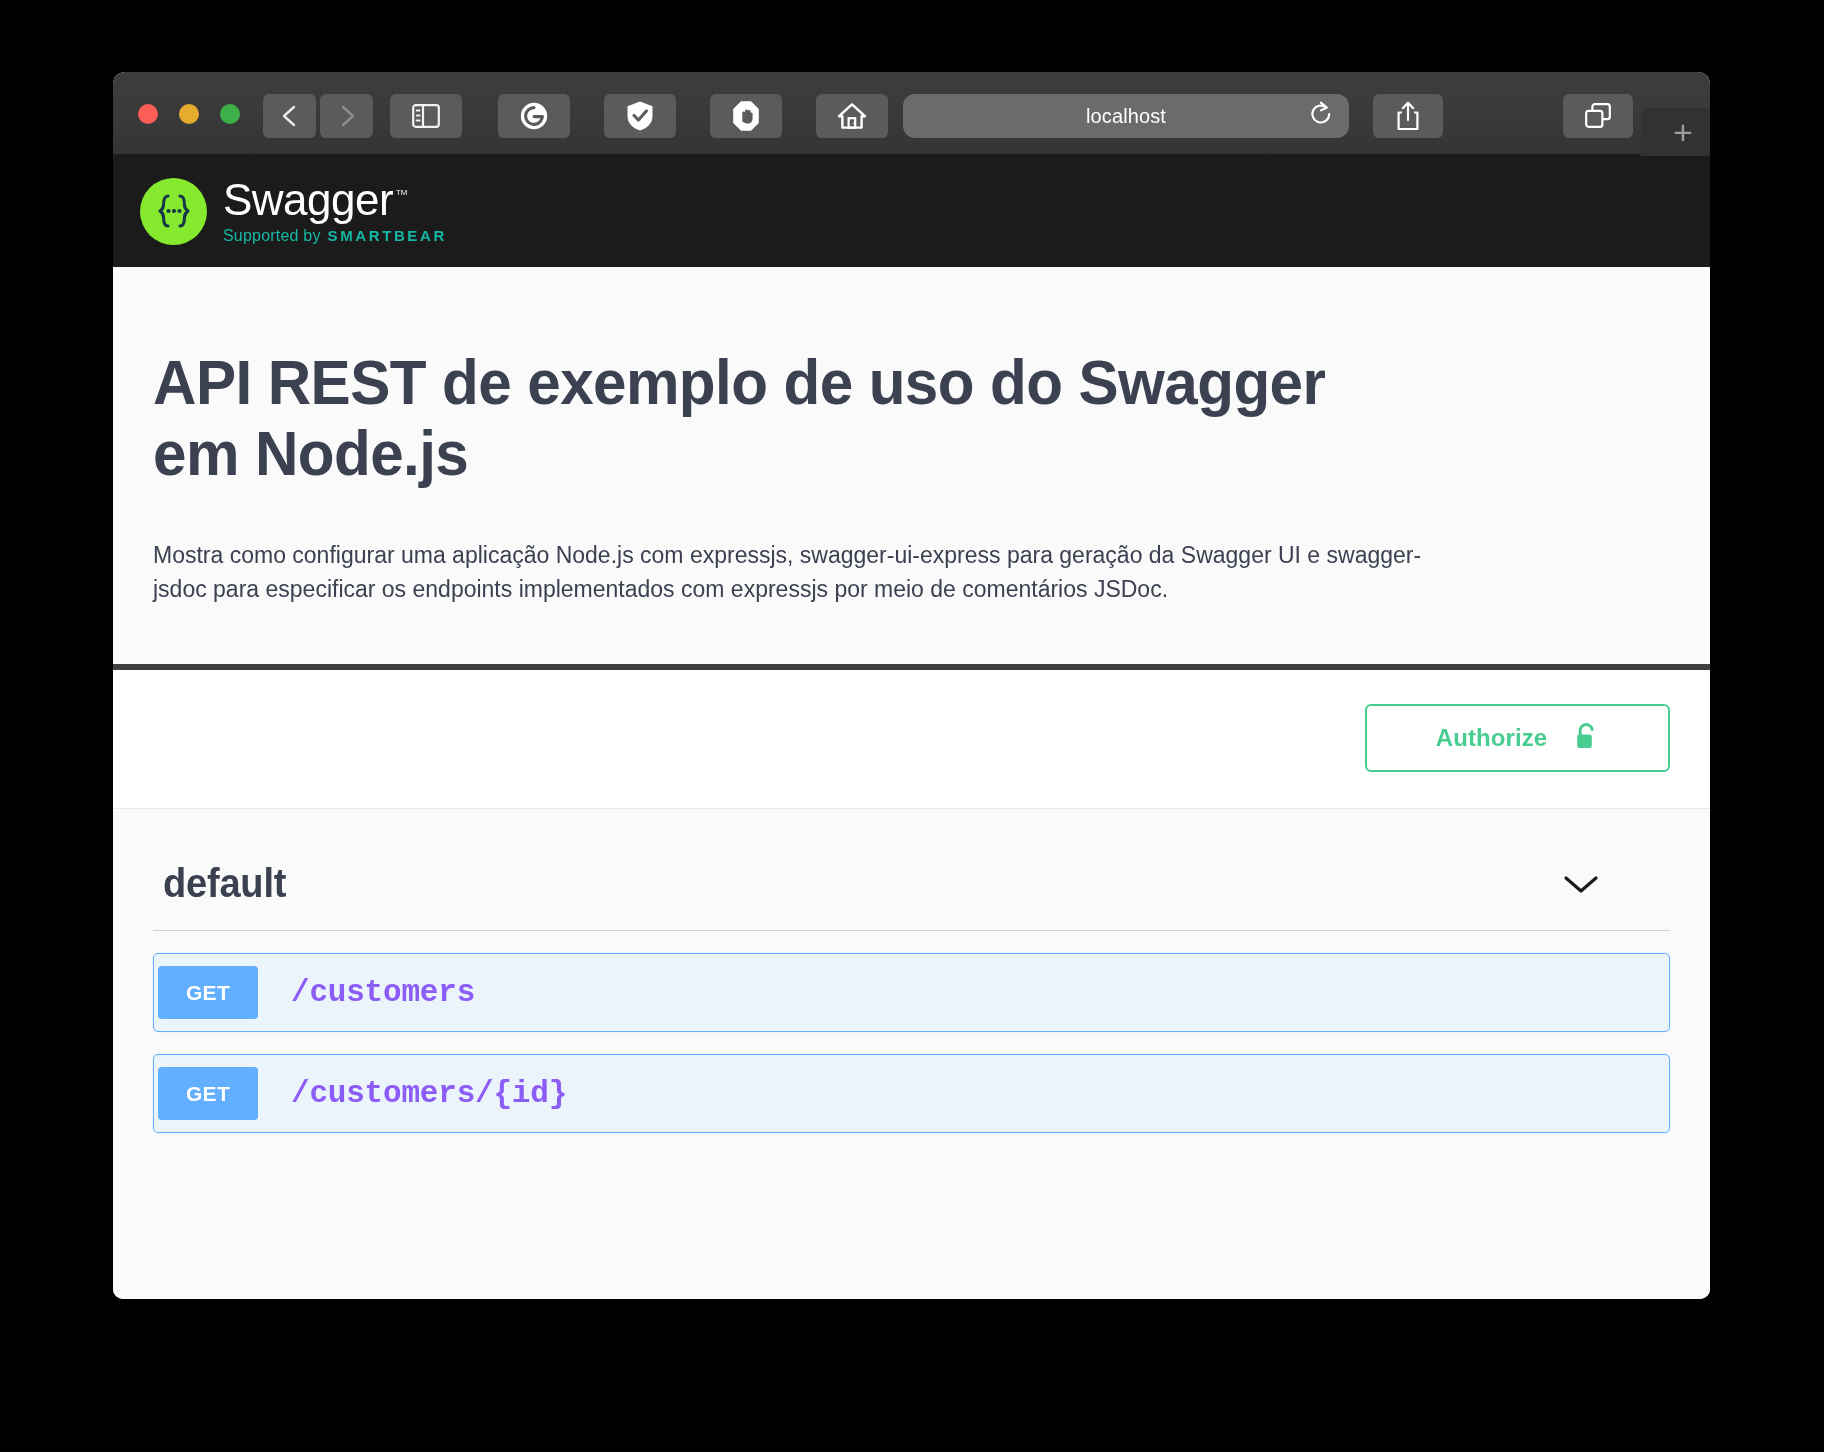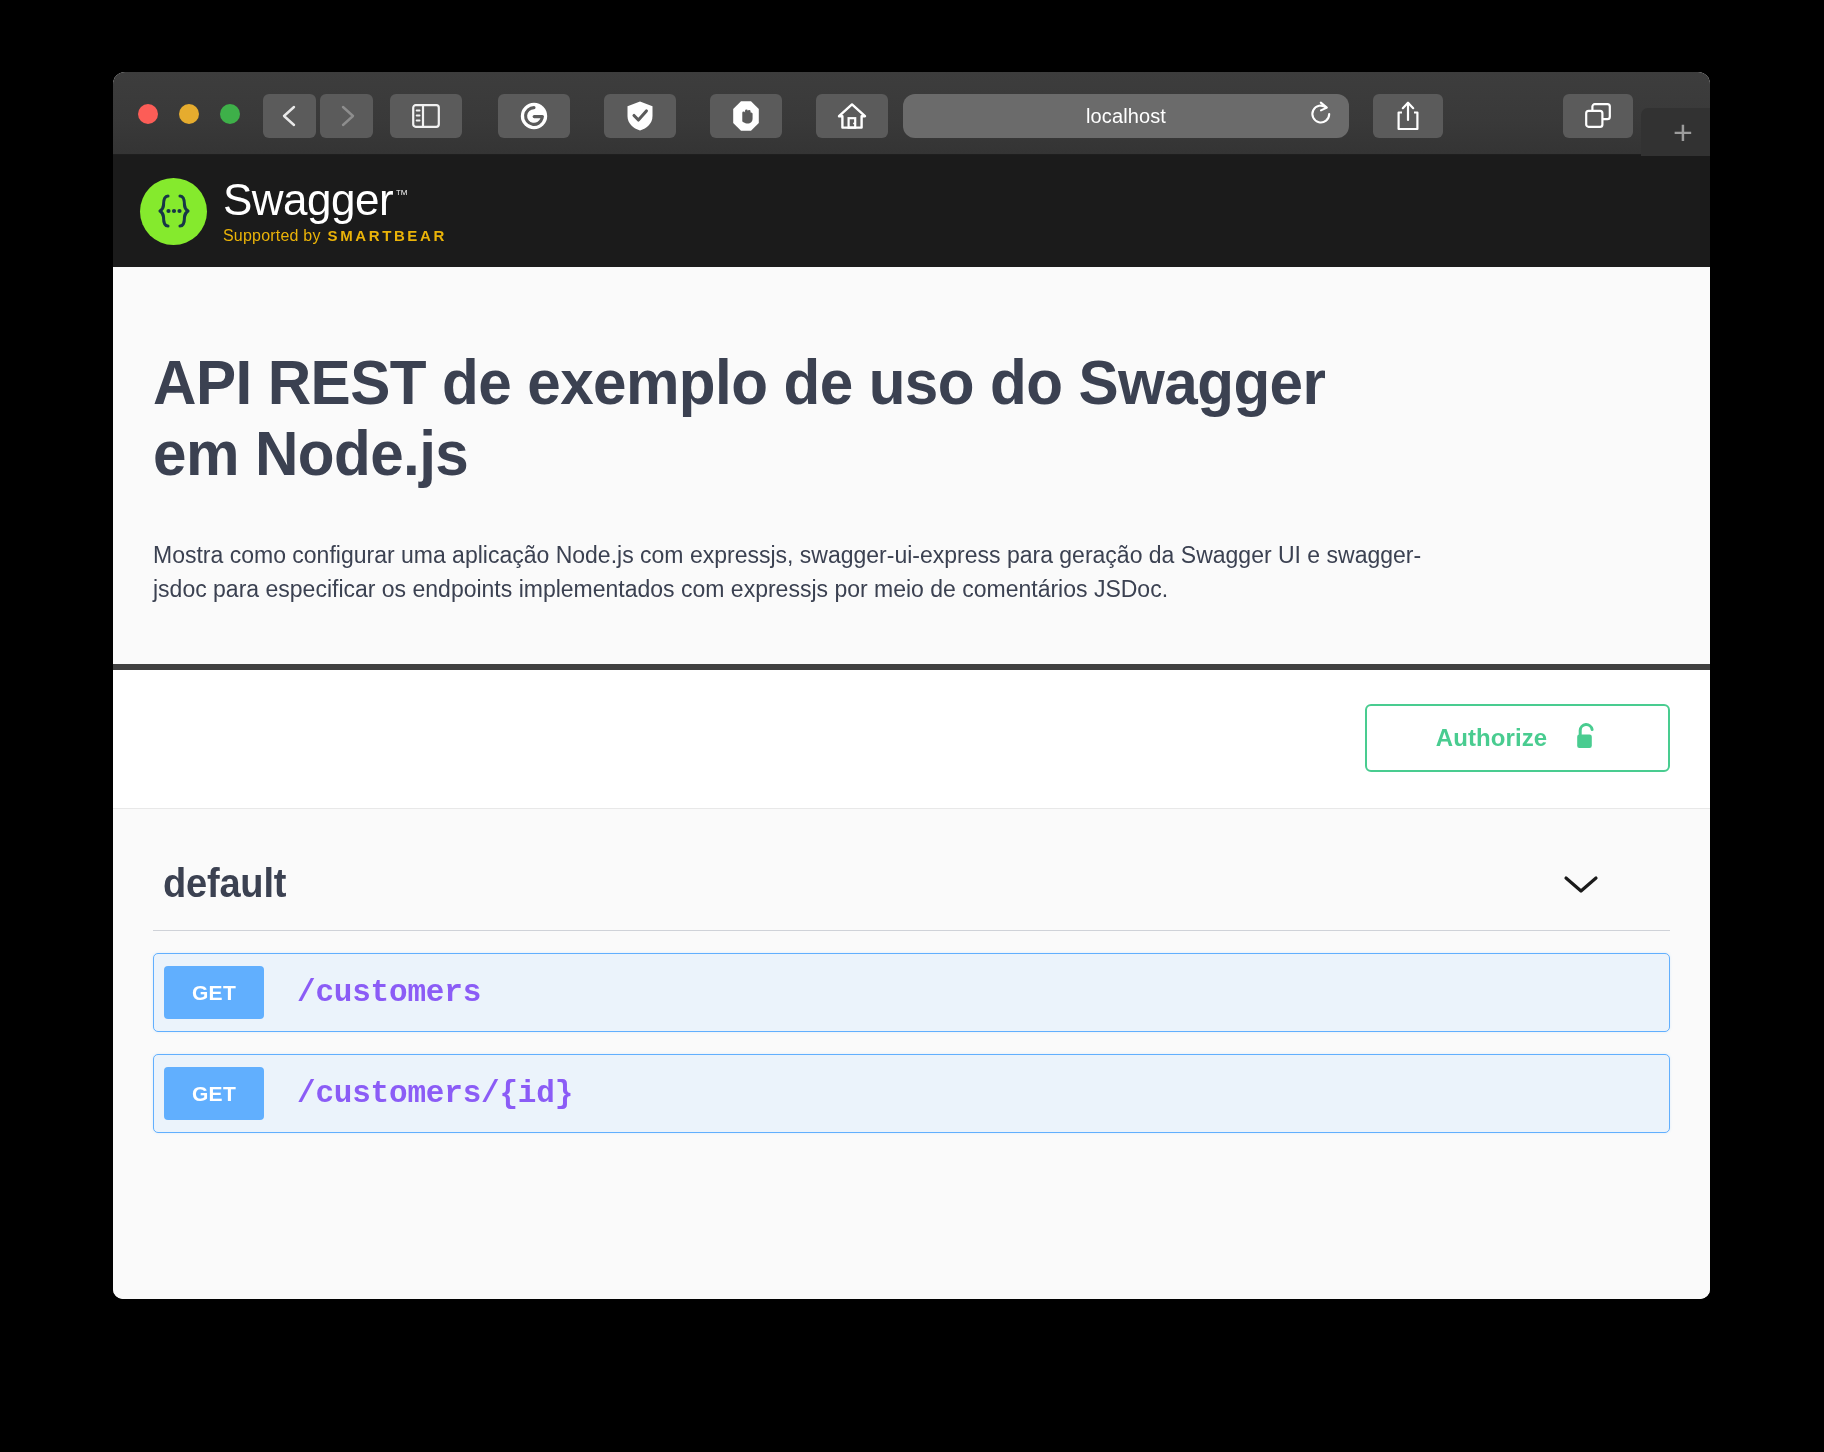--- a/index.html
+++ b/index.html
@@ -123,21 +123,21 @@
     line-height: 1.0;
     letter-spacing: -0.5px;
     position: relative;
   }
   #swagger-tm {
     font-size: 13px; vertical-align: super; margin-left: 2px; color: #d8d8d8;
   }
   #swagger-supported {
     margin-top: 5px;
     font-size: 15px;
-    color: #eab308;
+    color: #14b8a6;
     letter-spacing: .2px;
     display: flex; align-items: baseline; gap: 7px;
   }
   #supported-by-label { font-weight: 400; font-size: 16px; }
   #smartbear-label { font-weight: 700; letter-spacing: 2.6px; font-size: 15px; }
 
   
   #swagger-body {
     background: #fafafa;
     height: calc(100% - 83px - 112px);
@@ -218,21 +218,21 @@
   #tag-chevron { margin-right: 66px; display: flex; }
 
   .operation-row {
     margin-top: 22px;
     display: flex;
     align-items: center;
     background: #ebf3fb;
     border: 1px solid #61affe;
     border-radius: 5px;
     height: 79px;
-    padding: 0 10px;
+    padding: 0 4px;
     box-shadow: 0 0 3px rgba(97,175,254,0.18);
     cursor: pointer;
   }
   .op-method {
     width: 100px;
     height: 53px;
     background: #61affe;
     border-radius: 4px;
     color: #ffffff;
     font-size: 21px;

